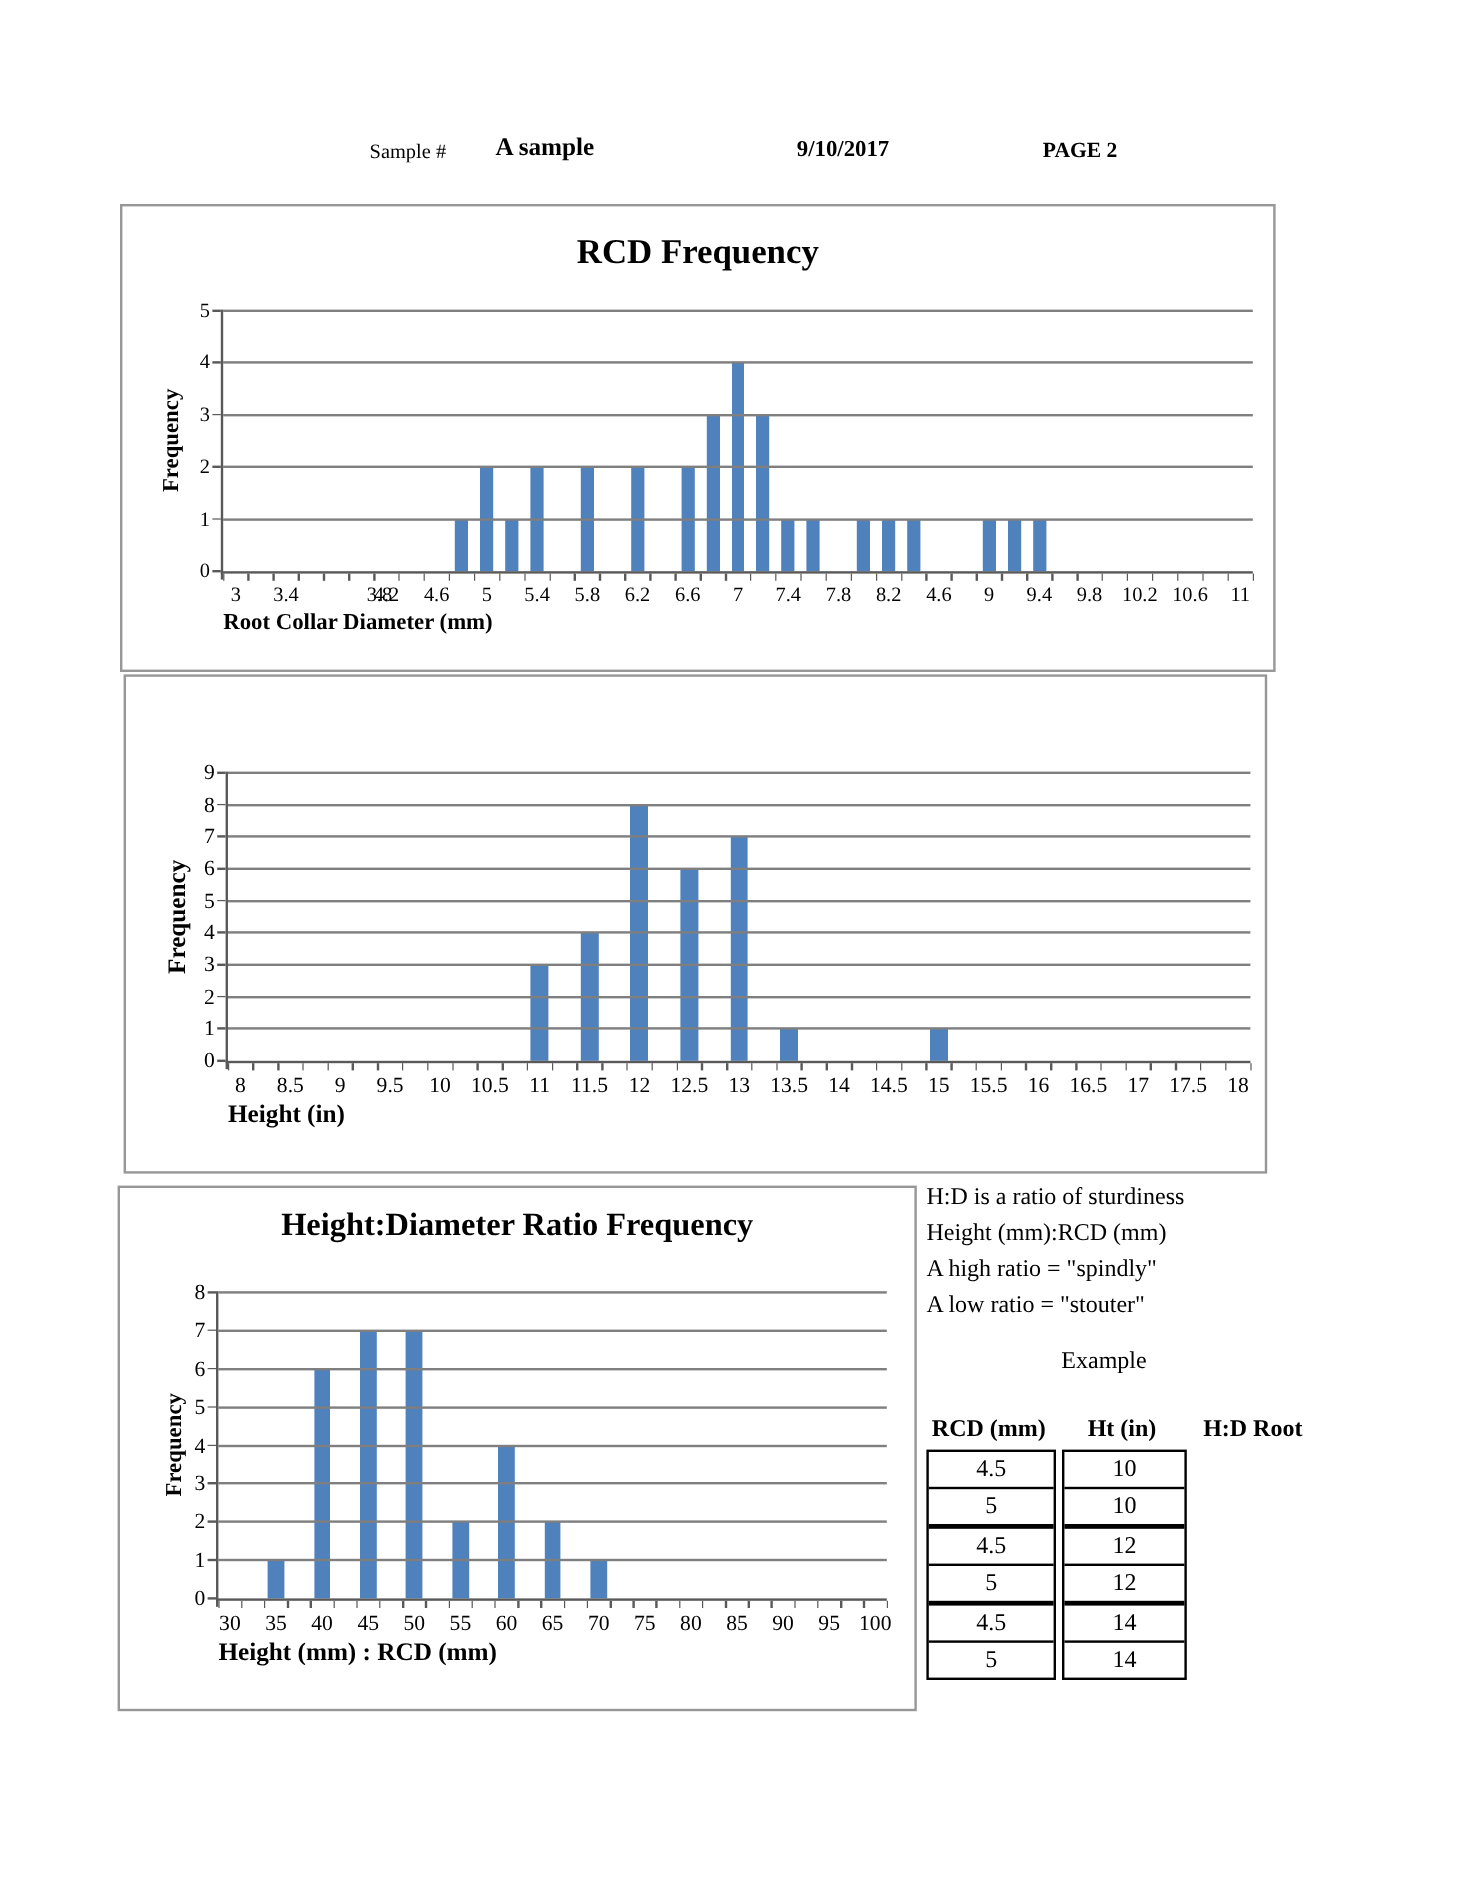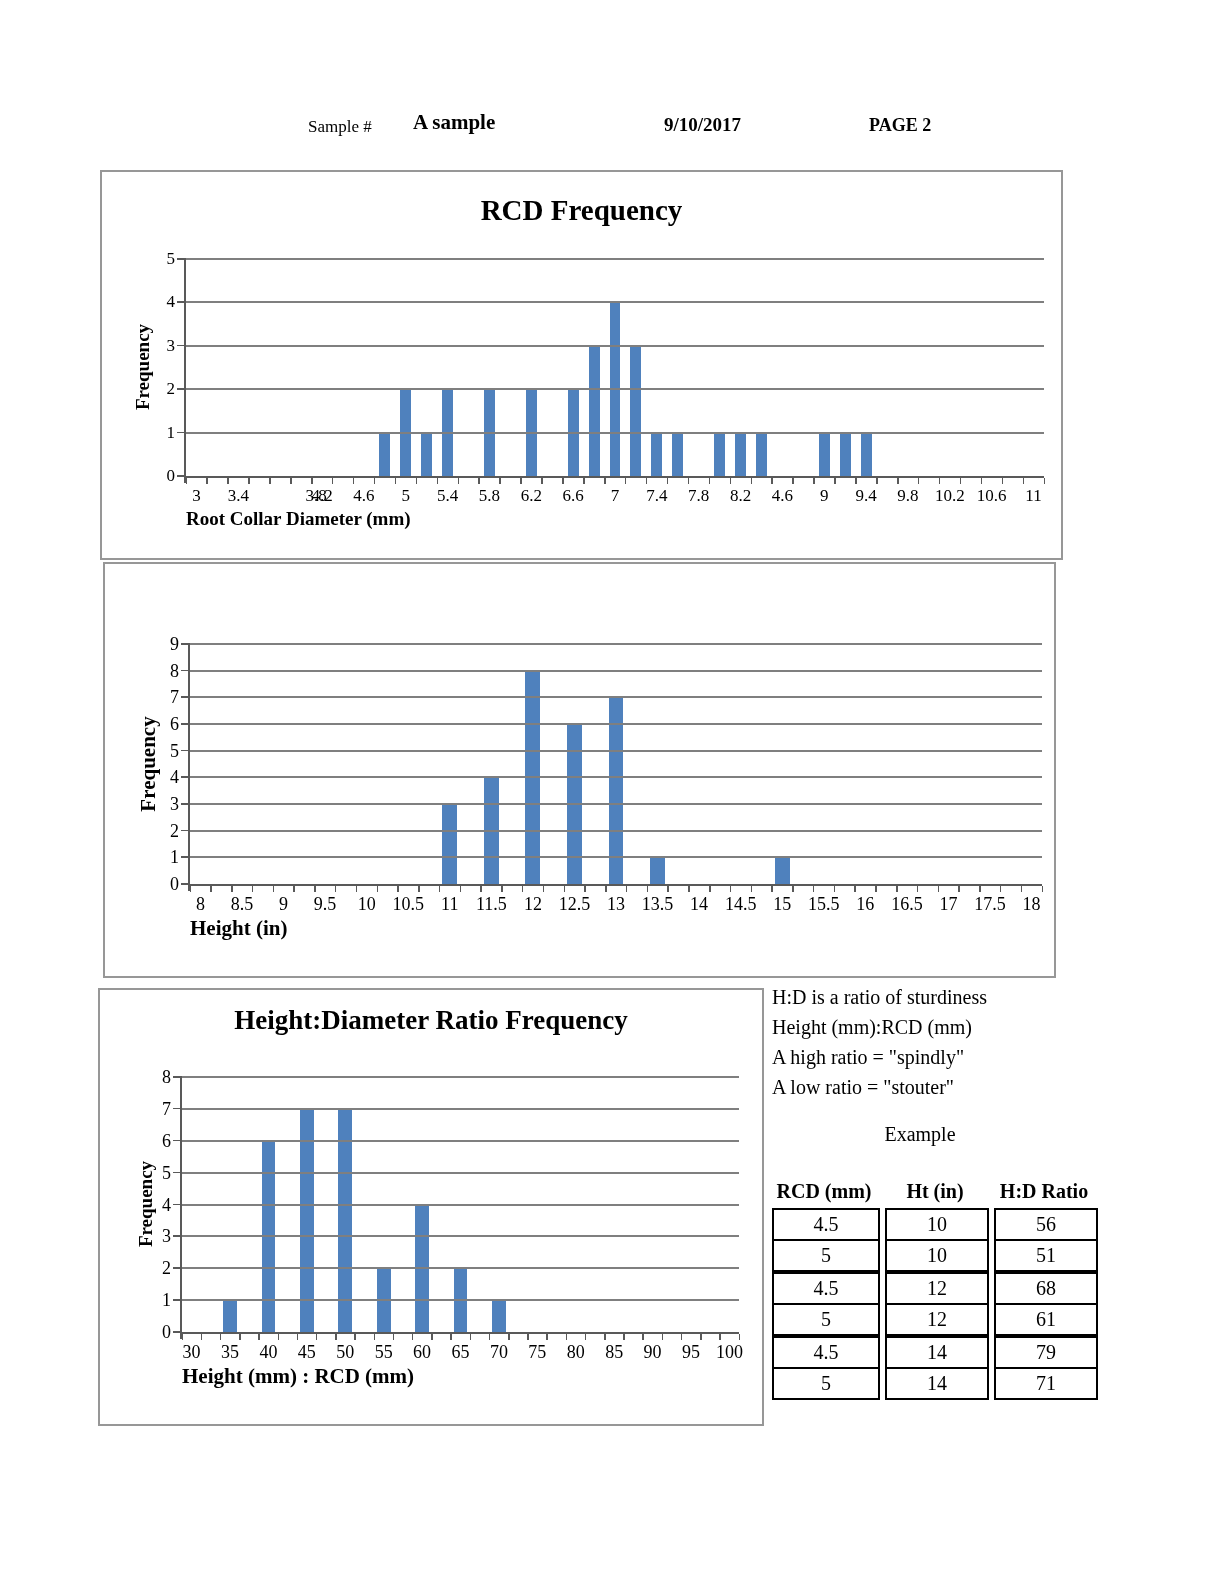--- a/index.html
+++ b/index.html
@@ -415,25 +415,17 @@
       <div class="cells">
           <div class="td">10</div>
           <div class="td">10</div>
           <div class="td group">12</div>
           <div class="td">12</div>
           <div class="td group">14</div>
           <div class="td">14</div>
         </div>
     </div>
     <div class="ex-col">
-      <div class="th">H:D Ratio</div>
-      <div class="cells">
-          <div class="td">56</div>
-          <div class="td">51</div>
-          <div class="td group">68</div>
-          <div class="td">61</div>
-          <div class="td group">79</div>
-          <div class="td">71</div>
-        </div>
+      <div class="th">H:D Root</div>
     </div>
   </div>
 
 </div>
 
 </body></html>

